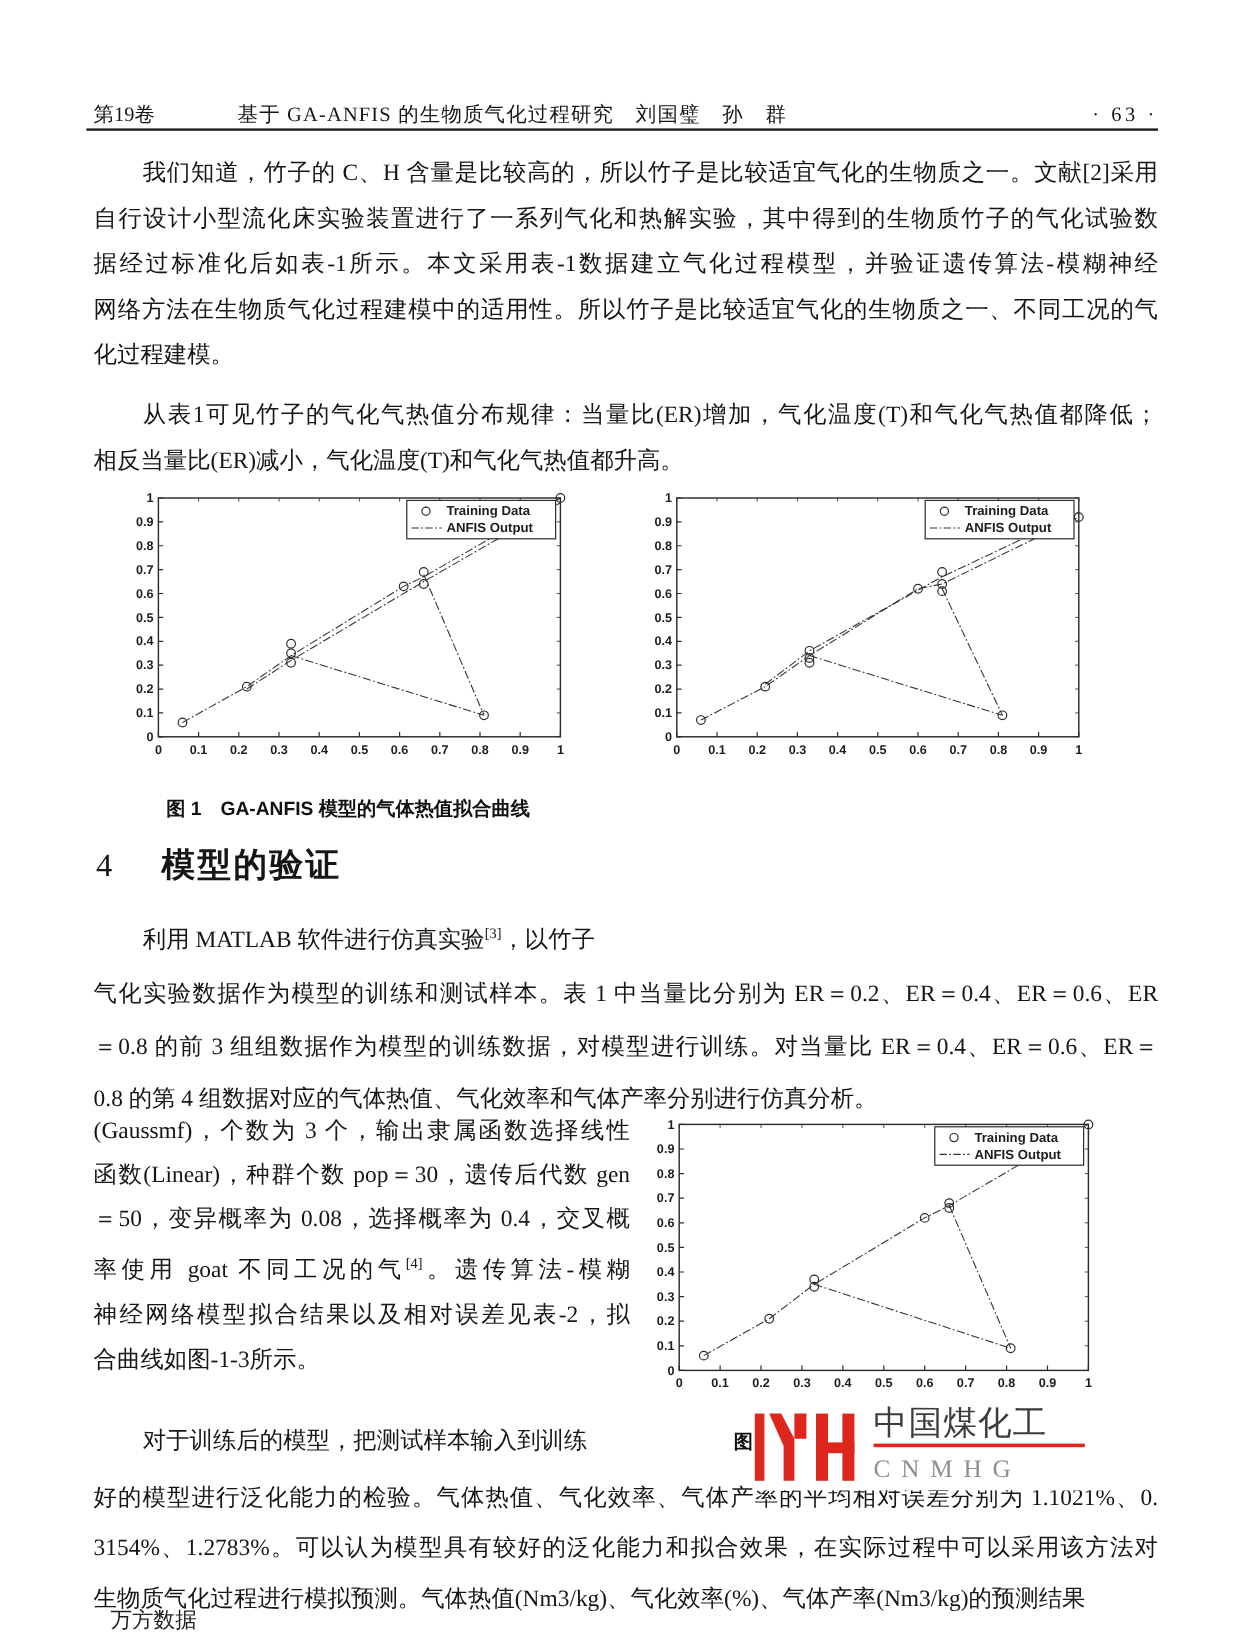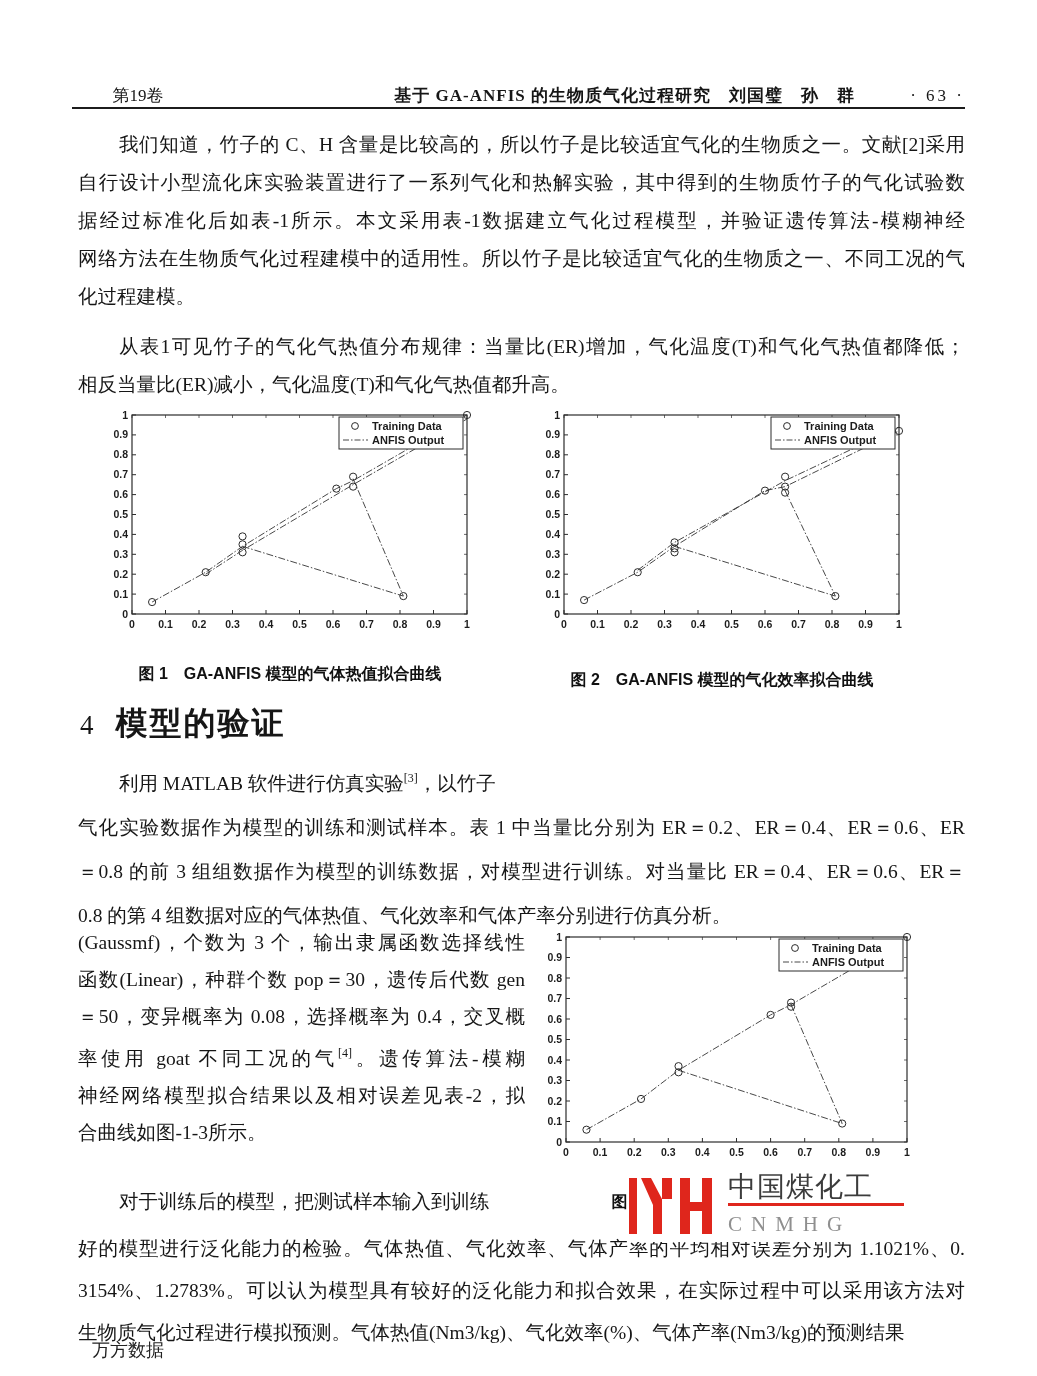--- a/index.html
+++ b/index.html
@@ -4,40 +4,40 @@
 <style>
   html,body{margin:0;padding:0;background:#d8d8d8;}
   .page{
     position:relative; width:1037px; height:1376px; margin:0 auto;
     background:#ffffff; overflow:hidden;
     font-family:"Liberation Serif","DejaVu Serif",serif;
     color:#161616;
   }
   
   .hdr{position:absolute; left:78px; top:84px; width:887px; display:flex; align-items:baseline; font-size:17px;}
-  .hdr .vol{width:120px; text-align:center;}
-  .hdr .ttl{flex:1; text-align:right; letter-spacing:1px;font-weight:bold;}
+  .hdr .vol{width:120px; text-align:left;}
+  .hdr .ttl{flex:1; text-align:left; letter-spacing:1px;}
   .hdr .pg{width:110px; text-align:right; letter-spacing:3px;}
   .hdr-rule{position:absolute; left:72px; top:107px; width:893px; border-top:2px solid #1c1c1c;}
   
   .para{position:absolute; font-size:19.5px;}
   .jline{display:block; text-align:justify; text-align-last:justify;}
   .lline{display:block; text-align:left; text-align-last:left;}
   .ind{text-indent:2.1em;}
   .p1{left:78px; top:126px; width:887px; line-height:38px;}
   .p2{left:78px; top:316px; width:887px; line-height:38px;margin-top:12px;}
   .p3{left:78px; top:756px; width:887px; line-height:44px;}
   .lcol{left:78px; top:924px; width:447px; line-height:37px;}
   .lcol2{left:78px; top:1183px; width:447px; line-height:37px;}
   .pbot{left:78px; top:1228px; width:887px; line-height:42px;}
   sup{font-size:12px;}
   
   .sechead{position:absolute; left:80px; top:702px; display:flex; align-items:baseline;}
   .sechead .num{font-size:27px; font-family:"Liberation Serif",serif;}
-  .sechead .txt{font-size:32px; font-weight:bold; margin-left:22px;
+  .sechead .txt{font-size:28px; font-weight:bold; margin-left:41px;
     font-family:"Liberation Sans","DejaVu Sans",sans-serif; letter-spacing:2px;}
   
   .chartbox{position:absolute;}
   .chart1{left:104px; top:406px; width:372px; height:232px;}
   .chart2{left:536px; top:406px; width:372px; height:232px;}
   .chart3{left:538px; top:928px; width:378px; height:238px;}
   .figcap{position:absolute; text-align:center; font-size:16px; font-weight:bold;
     font-family:"Liberation Sans","DejaVu Sans",sans-serif; color:#111;}
   .cap1{left:104px; top:664px; width:372px;}
   .cap2{left:536px; top:670px; width:372px;}
@@ -249,21 +249,20 @@
         <circle cx="249.10000000000002" cy="86.61" r="3.6" fill="none" stroke="#2c2c2c" stroke-width="1"></circle>
         <circle cx="299.35" cy="190.09" r="3.6" fill="none" stroke="#2c2c2c" stroke-width="1"></circle>
         <circle cx="363" cy="24.919999999999987" r="3.6" fill="none" stroke="#2c2c2c" stroke-width="1"></circle>
         <rect x="235" y="11" width="124" height="32" fill="#fff" stroke="#2c2c2c" stroke-width="1"></rect>
         <circle cx="251" cy="20" r="3.4" fill="none" stroke="#2c2c2c" stroke-width="1"></circle>
         <text x="268" y="23.5" font-size="11" font-weight="bold" font-family="&quot;Liberation Sans&quot;,&quot;DejaVu Sans&quot;,sans-serif" fill="#1c1c1c">Training Data</text>
         <line x1="239" y1="34" x2="264" y2="34" stroke="#333" stroke-width="0.9" stroke-dasharray="6 2 1.5 2"></line>
         <text x="268" y="37.5" font-size="11" font-weight="bold" font-family="&quot;Liberation Sans&quot;,&quot;DejaVu Sans&quot;,sans-serif" fill="#1c1c1c">ANFIS Output</text>
       </svg></div>
   <div class="figcap cap1">图 1　GA-ANFIS 模型的气体热值拟合曲线</div>
-  <div class="figcap cap2">图 2　GA-ANFIS 模型的气化效率拟合曲线</div>
 
   <div class="sechead">
     <span class="num">4</span>
     <span class="txt">模型的验证</span>
   </div>
 
   <div class="para p3">
     <span class="lline ind"><span>利用 MATLAB 软件进行仿真实验</span><sup>[3]</sup><span>，以竹子</span></span>
     <span class="jline">气化实验数据作为模型的训练和测试样本。表 1 中当量比分别为 ER＝0.2、ER＝0.4、ER＝0.6、ER</span>
     <span class="jline">＝0.8 的前 3 组组数据作为模型的训练数据，对模型进行训练。对当量比 ER＝0.4、ER＝0.6、ER＝</span>

